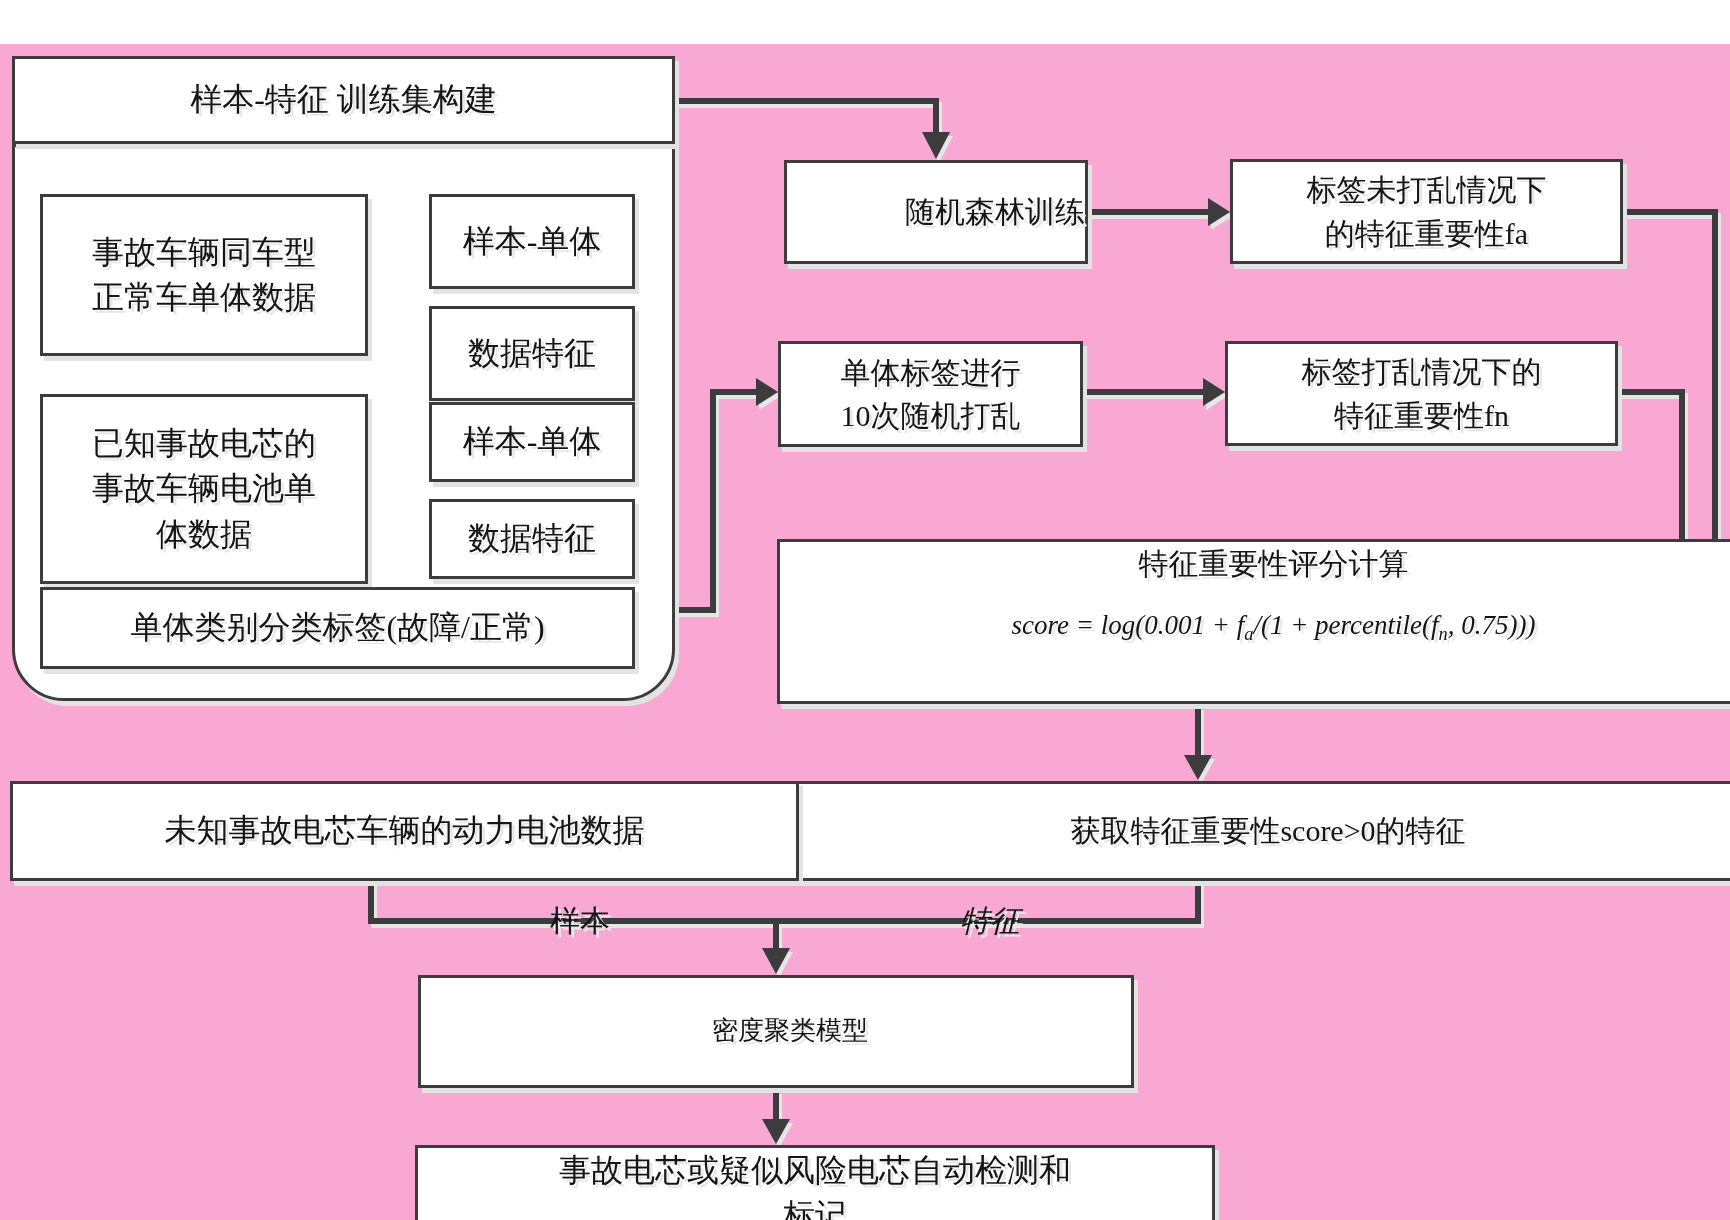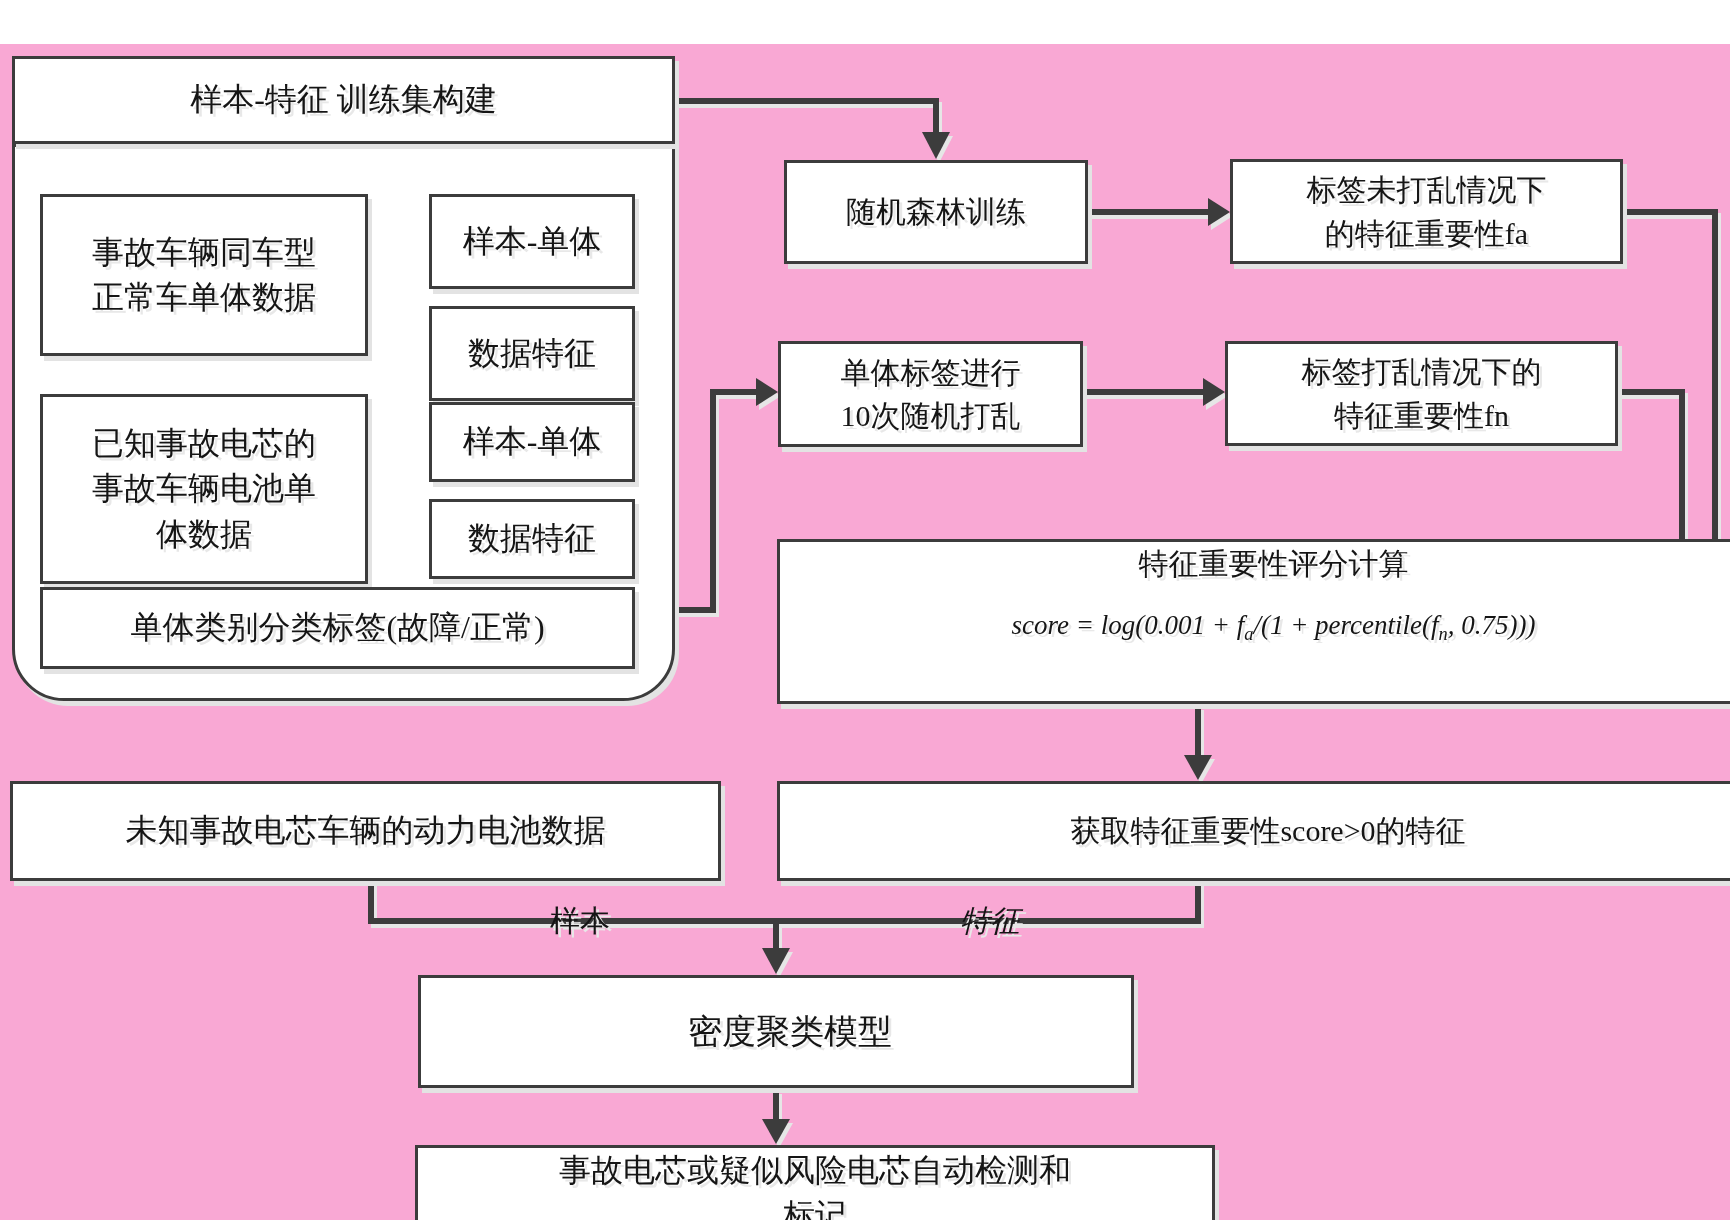--- a/index.html
+++ b/index.html
@@ -15,21 +15,21 @@
     display:flex;flex-direction:column;align-items:center;justify-content:center;
     text-align:center;
     box-shadow:4px 5px 0 #e3e3e3;
   }
   .box span, .edge-label, .fml{text-shadow:3px 3px 0 #e8e8e8;}
   .container-frame{
     position:absolute;box-sizing:border-box;
     border:3px solid #3c3c3c;border-radius:0 0 52px 52px;
     background:#ffffff;box-shadow:4px 5px 0 #e3e3e3;
   }
-  .t34{font-size:34px;line-height:1.4;padding-left:28px;}
+  .t34{font-size:26px;line-height:1.4;padding-left:28px;}
   .t32{font-size:32px;line-height:1.42;}
   .t30{font-size:30px;line-height:1.45;}
   .ln{display:block;white-space:nowrap;}
   .edge-label{
     position:absolute;transform:translate(-50%,-50%);
     font-size:30px;white-space:nowrap;
   }
   .fml{font-style:italic;font-size:27px;white-space:nowrap;}
   .fml sub{font-size:0.68em;}
   svg.wires{
@@ -111,21 +111,21 @@
   </div>
 
   <div class="box t32" style="left:429px;top:455px;width:206px;height:80px;">
     <span class="ln">数据特征</span>
   </div>
 
   <div class="box t32" style="left:40px;top:543px;width:595px;height:82px;">
     <span class="ln">单体类别分类标签(故障/正常)</span>
   </div>
 
-  <div class="box t30" style="left:784px;top:116px;width:304px;height:104px;">
+  <div class="box t30" style="left:784px;top:116px;width:304px;height:104px;align-items:flex-end;">
     <span class="ln">随机森林训练</span>
   </div>
 
   <div class="box t30" style="left:1230px;top:115px;width:393px;height:105px;">
     <span class="ln">标签未打乱情况下</span>
     <span class="ln">的特征重要性fa</span>
   </div>
 
   <div class="box t30" style="left:778px;top:297px;width:305px;height:106px;">
     <span class="ln">单体标签进行</span>
@@ -139,21 +139,21 @@
 
   <div class="box" style="left:777px;top:495px;width:993px;height:165px;justify-content:flex-start;gap:24px;">
     <span class="ln t30">特征重要性评分计算</span>
     <span class="fml"><span>score = log(0.001 + f</span><sub>a</sub><span>/(1 + percentile(f</span><sub>n</sub><span>, 0.75)))</span></span>
   </div>
 
   <div class="box t30" style="left:777px;top:737px;width:982px;height:100px;">
     <span class="ln">获取特征重要性score&gt;0的特征</span>
   </div>
 
-  <div class="box t32" style="left:10px;top:737px;width:711px;height:100px;">
+  <div class="box t32" style="left:10px;top:737px;width:789px;height:100px;">
     <span class="ln">未知事故电芯车辆的动力电池数据</span>
   </div>
 
   <span class="edge-label" style="left:580px;top:877px;">样本</span>
   <span class="edge-label" style="left:990px;top:877px;font-style:italic;">特征</span>
 
   <div class="box t34" style="left:418px;top:931px;width:716px;height:113px;">
     <span class="ln">密度聚类模型</span>
   </div>
 

